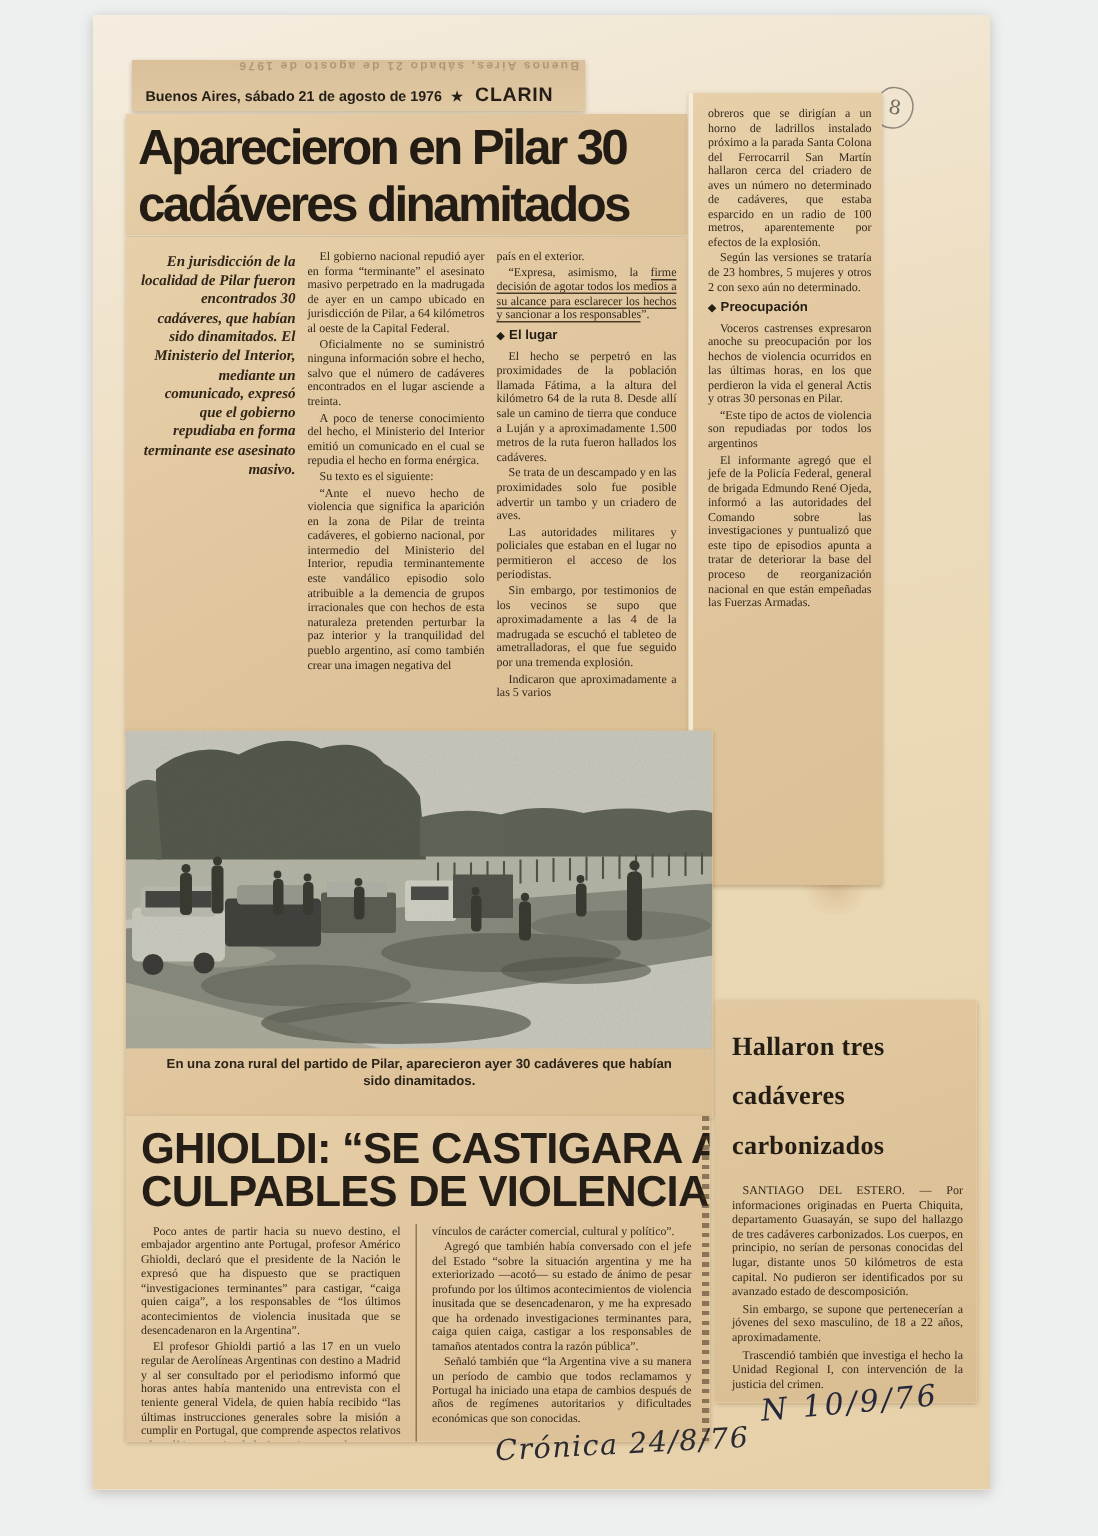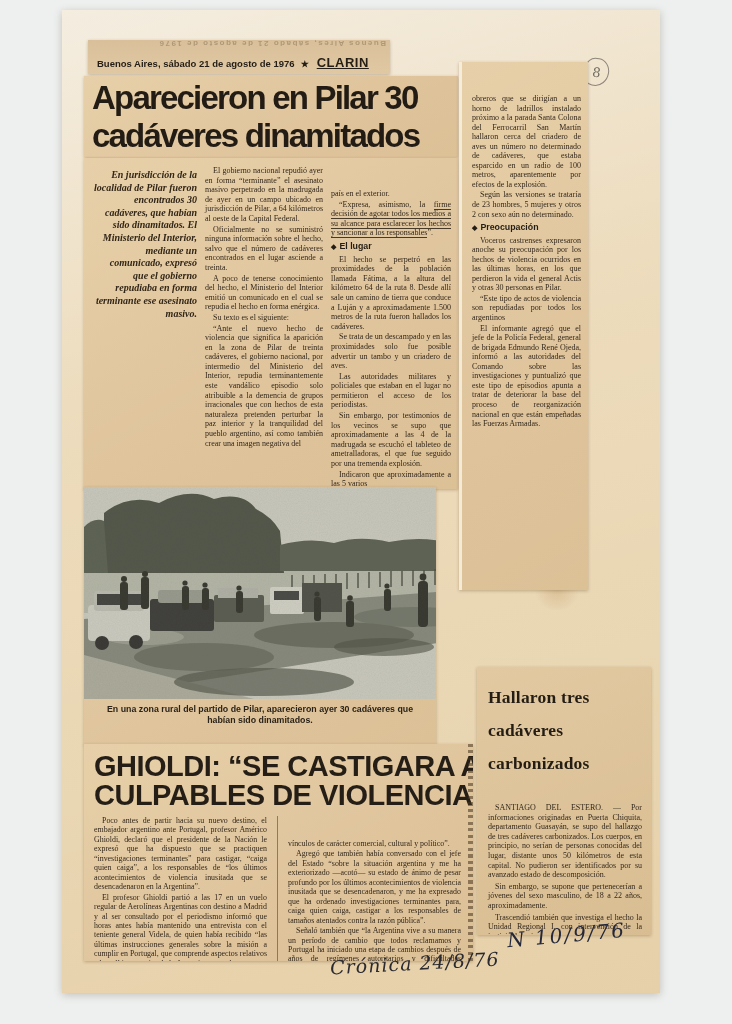--- a/index.html
+++ b/index.html
@@ -11,49 +11,49 @@
   .stain{position:absolute;border-radius:50%;pointer-events:none;}
   .clip{position:absolute;background:linear-gradient(150deg,#e7d0a9,#dfc49c 60%,#dcc096);
     box-shadow:0 1px 3px rgba(90,60,20,.3);color:#2e2318;overflow:hidden;}
   
   #clip-dateline{left:88px;top:40px;width:302px;height:34px;background:linear-gradient(#d9c09a,#e0c8a2);}
   .bleed{position:absolute;top:-1px;left:24px;right:4px;transform:rotate(180deg);opacity:.3;
     font-family:"Liberation Sans",sans-serif;font-size:8px;font-weight:bold;letter-spacing:1.5px;
     white-space:nowrap;color:#4a3a26;}
   .dateline-row{position:absolute;left:9px;right:4px;bottom:4px;display:flex;align-items:baseline;gap:6px;
     font-family:"Liberation Sans",sans-serif;font-size:9.5px;font-weight:bold;color:#241e16;white-space:nowrap;}
-  .masthead{font-size:13px;font-weight:800;letter-spacing:.5px;margin-left:2px;text-decoration:underline;}
+  .masthead{font-size:13px;font-weight:800;letter-spacing:.5px;margin-left:2px;}
   .star{font-size:9px;}
   
   #pagenum{position:absolute;left:584px;top:58px;width:23px;height:26px;border:1.6px solid #8d867a;
     border-radius:48% 52% 58% 44%;display:grid;place-items:center;font-size:13px;color:#6e6a5e;
     transform:rotate(9deg);font-family:"DejaVu Serif",serif;}
   
   #clip-headline{left:84px;top:76px;width:374px;height:81px;padding:3px 8px 0;box-sizing:border-box;}
   .big-head{font-family:"Liberation Sans",sans-serif;font-weight:800;font-size:33px;line-height:38px;
     letter-spacing:-1.8px;color:#221c15;white-space:nowrap;}
   
   #clip-main{left:84px;top:158px;width:374px;height:331px;box-sizing:border-box;display:flex;gap:8px;padding:8px 7px 6px 9px;}
   .lede-col{width:104px;flex:none;font:italic 700 10px/12.6px "Liberation Serif",serif;text-align:right;
     color:#322618;padding-top:3px;}
   .news-col{font-size:8px;line-height:9.6px;text-align:justify;color:#32271b;}
   .col2{width:118px;flex:none;}
   .col3{flex:1;}
   .p{margin:0 0 1px;text-indent:8px;}
-  .p.noind{text-indent:0;margin-top:23px;}
+  .p.noind{text-indent:0;}
   .subhead{font-family:"Liberation Sans",sans-serif;font-weight:bold;font-size:8.8px;margin:4px 0 3px;
     text-indent:0;color:#241d14;}
   .diamond{font-size:7px;margin-right:3px;}
   .u{border-bottom:.9px solid rgba(45,33,20,.85);}
   .b{font-weight:normal;}
   
   #clip-right{left:459px;top:62px;width:129px;height:528px;box-sizing:border-box;padding:9px 7px 6px 10px;
     border-left:3px solid rgba(248,242,226,.85);font-size:8px;line-height:9.55px;text-align:justify;color:#33281c;}
   
-  #clip-photo{left:84px;top:487px;width:352px;height:258px;}
+  #clip-photo{left:84px;top:487px;width:391px;height:258px;}
   .photo-frame{width:391px;height:212px;display:block;}
   .caption{padding:5px 20px 0;text-align:center;font-family:"Liberation Sans",sans-serif;
     font-size:8.8px;font-weight:bold;line-height:11px;color:#2c2419;}
   
   #clip-ghioldi{left:84px;top:744px;width:389px;height:217px;box-sizing:border-box;padding:8px 12px 4px 10px;}
   .ghioldi-head{font-family:"Liberation Sans",sans-serif;font-weight:800;font-size:29px;line-height:29px;
     letter-spacing:-.5px;text-align:center;color:#241e16;white-space:nowrap;}
   .ghioldi-cols{display:flex;gap:10px;margin-top:6px;}
   .ghioldi-col{flex:1;font-size:7.9px;line-height:9.45px;text-align:justify;color:#32271b;}
   .ghioldi-col + .ghioldi-col{border-left:1px solid rgba(60,45,25,.5);padding-left:10px;}

